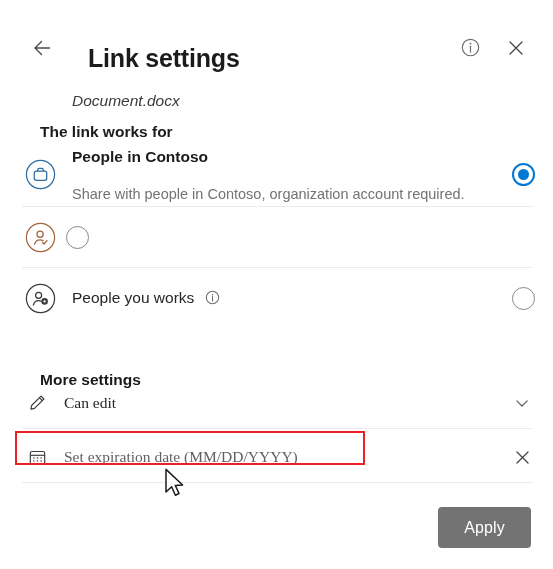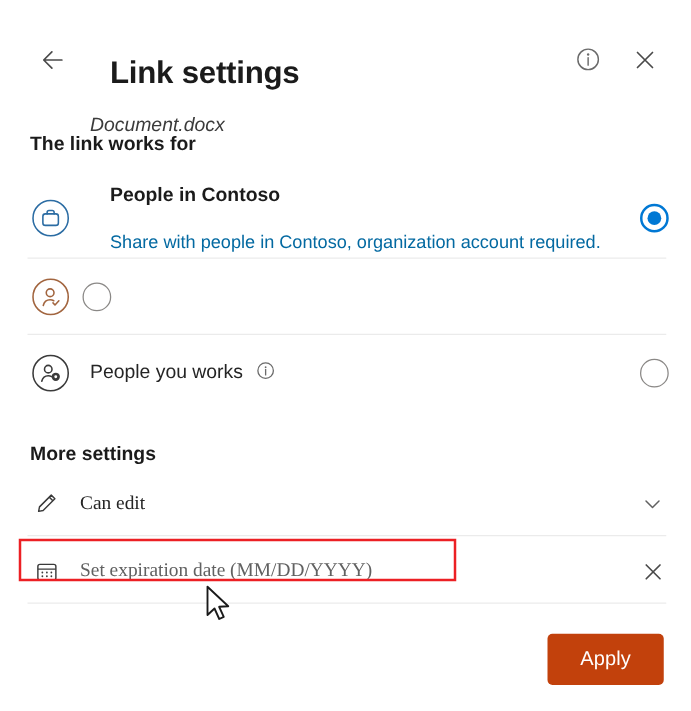--- a/index.html
+++ b/index.html
@@ -79,21 +79,21 @@
     background: transparent;
     border: none;
     padding: 0;
   }
 
   
   .section-heading {
     font-size: 15.5px;
     font-weight: 600;
     color: #1b1b1b;
-    margin: 0;
+    margin: 16px;
     padding: 0 0 0 24px;
   }
   .heading-works-for { position: absolute; top: 107px; left: 0; }
   .heading-more      { position: absolute; top: 355px; left: 0; }
 
   
   .options {
     position: absolute;
     top: 143px;
     left: 0;
@@ -101,21 +101,21 @@
   }
   .option-row {
     position: relative;
     display: flex;
     align-items: center;
     padding: 0 18px 0 24px;
     box-sizing: border-box;
     width: 553px;
     cursor: pointer;
   }
-  .option-row.tall  { height: 63px; gap: 16px; }
+  .option-row.tall  { height: 63px; }
   .option-row.short { height: 60px; }
 
   .opt-icon {
     width: 32px;
     height: 32px;
     flex: 0 0 32px;
     display: flex;
     align-items: center;
     justify-content: center;
   }
@@ -131,21 +131,21 @@
     line-height: 21px;
     display: inline;
   }
   .opt-label.regular {
     font-weight: 400;
     color: #252525;
   }
   .opt-desc {
     font-size: 14.5px;
     font-weight: 400;
-    color: #0369a1;
+    color: #737373;
     line-height: 20px;
     margin-top: 17px;
   }
   .inline-info {
     display: inline-block;
     vertical-align: -2px;
     margin-left: 6px;
   }
 
   .radio {
@@ -262,21 +262,21 @@
     right: 0;
     bottom: 0;
     height: 72px;
   }
   .apply-btn {
     position: absolute;
     right: 22px;
     top: 10px;
     min-width: 93px;
     height: 41px;
-    background: #c2410c;
+    background: #737373;
     color: #ffffff;
     border: none;
     border-radius: 4px;
     font-family: "Liberation Sans", sans-serif;
     font-size: 16px;
     font-weight: 400;
     cursor: pointer;
     padding: 0 18px;
     letter-spacing: 0.1px;
   }

